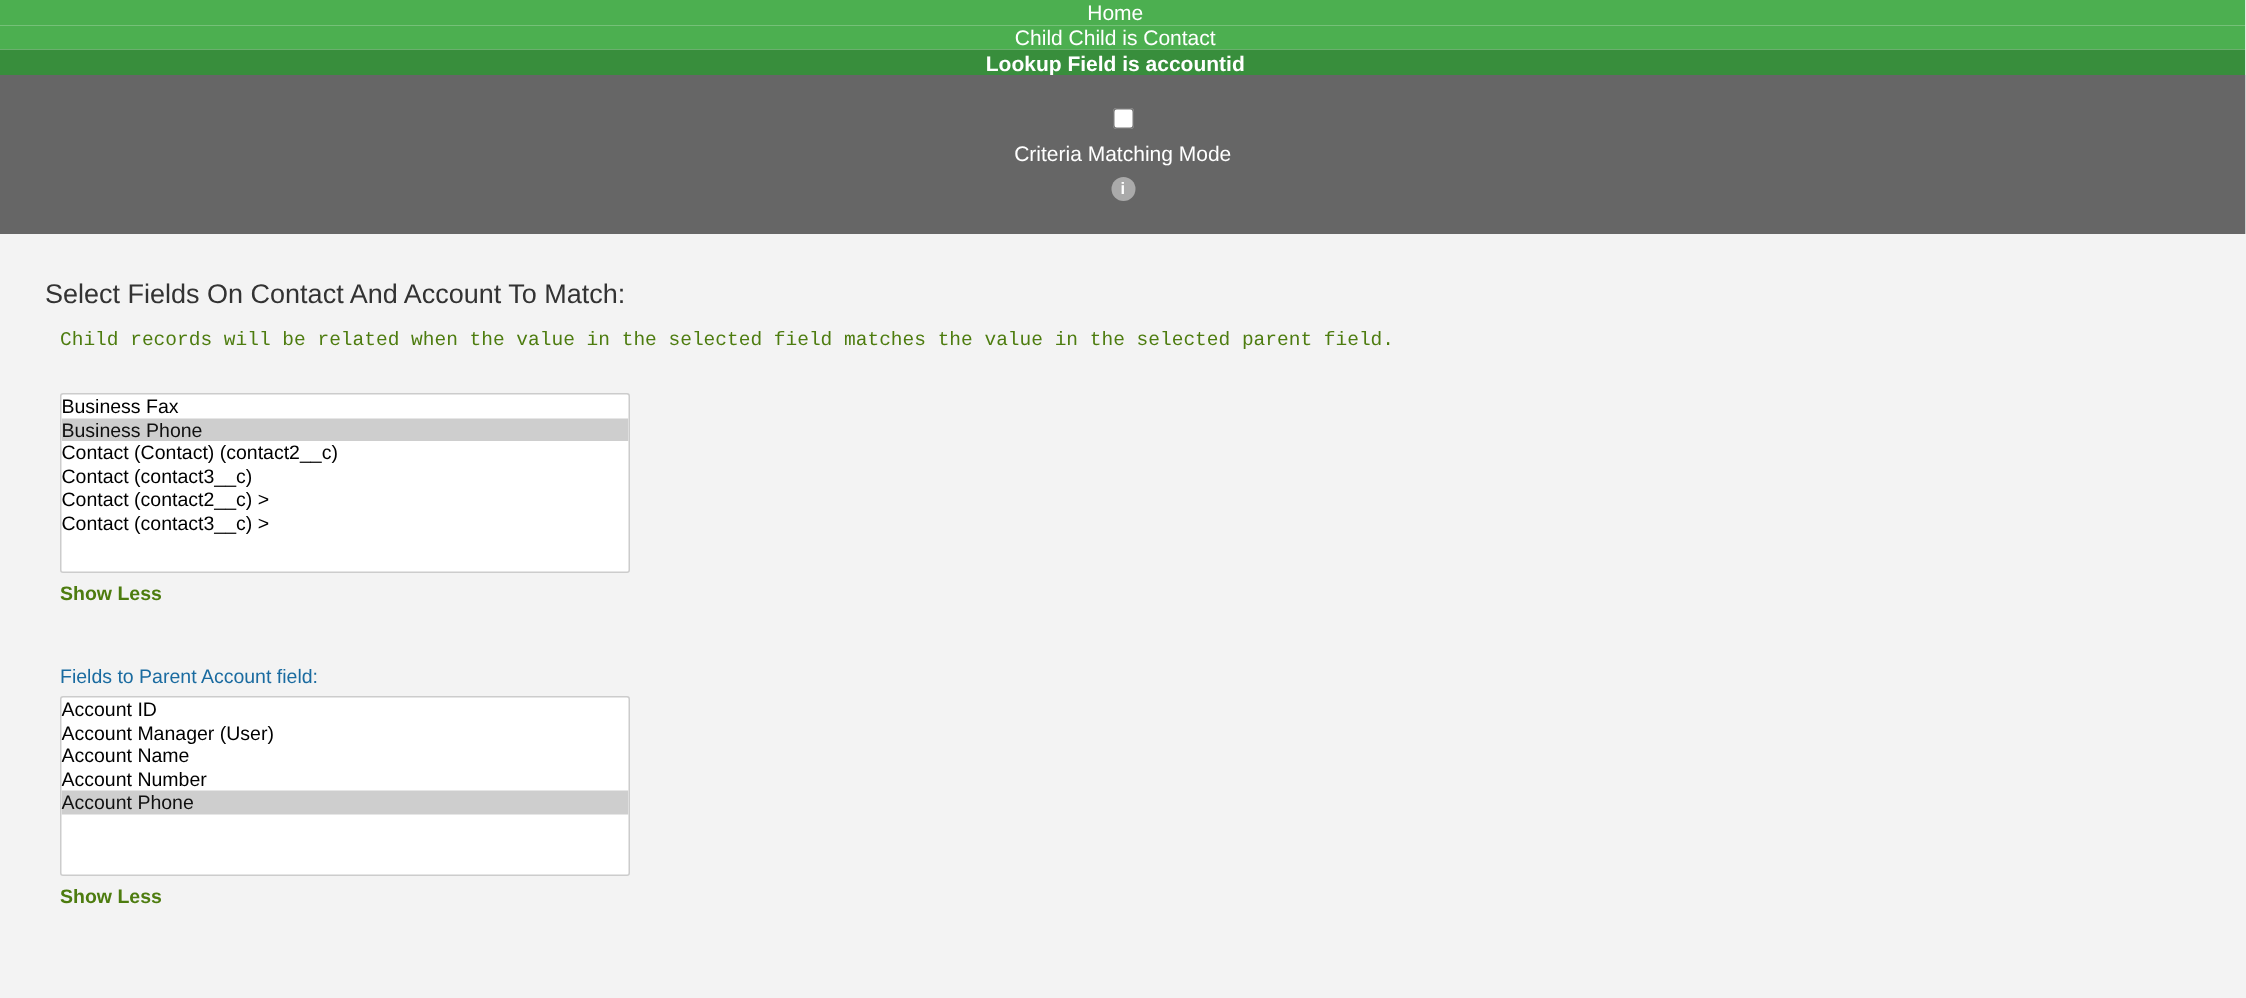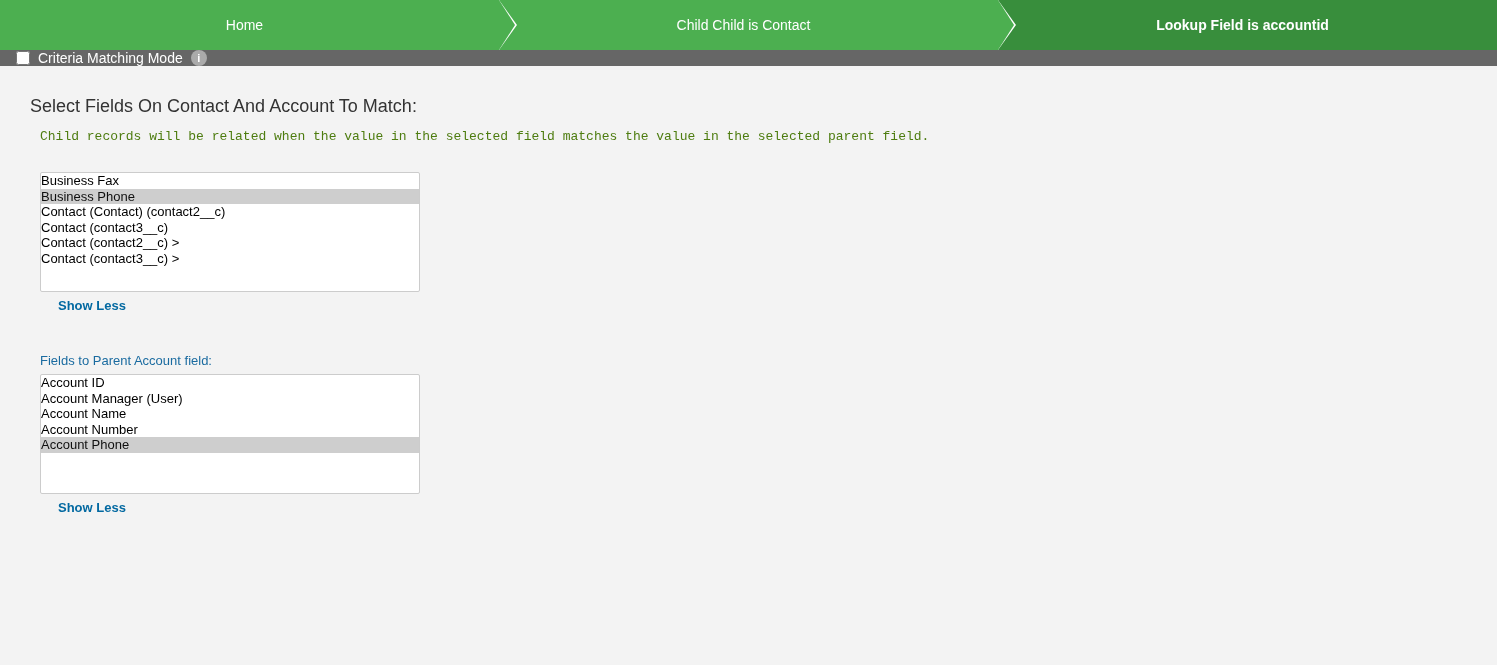--- a/index.html
+++ b/index.html
@@ -1,15 +1,15 @@
 <!DOCTYPE html>
 <html><head>
   <meta charset="utf-8">
   <style>
-    * { box-sizing: border-box; margin: 0; padding: 0; }
+    * { box-sizing: border-box; margin: 0; padding: 0; flex-direction: column; }
     body { font-family: Arial, sans-serif; font-size: 14px; background: #f3f3f3; }
 
     
     .breadcrumb-nav {
       display: flex;
       width: 100%;
       height: 50px;
       overflow: hidden;
     }
     .breadcrumb-item {
@@ -57,21 +57,21 @@
     .bc-navy::after { border-left: 16px solid #1a3a5c; }
     .bc-navy::before { border-left: 18px solid white; }
 
     .breadcrumb-item:last-child::after { display: none; }
     .breadcrumb-item:last-child::before { display: none; }
 
     
     .criteria-bar {
       background: #666;
       color: white;
-      padding: 0 16px;
+      padding: 22px 16px;
       display: flex;
       align-items: center;
       gap: 8px;
       font-size: 14px;
     }
     .criteria-bar input[type="checkbox"] {
       width: 14px;
       height: 14px;
       cursor: pointer;
     }
@@ -121,28 +121,27 @@
     .field-listbox {
       width: 380px;
       height: 120px;
       border: 1px solid #ccc;
       overflow-y: scroll;
       background: white;
       font-size: 13px;
       cursor: pointer;
     }
     .show-less-link {
-      color: #0369a1;
+      color: #4d7c0f;
       font-weight: bold;
       font-size: 13px;
       text-decoration: none;
       display: inline-block;
       margin-top: 6px;
       cursor: pointer;
-      margin-left: 18px;
     }
   </style>
 </head>
 <body>
 
 <nav class="breadcrumb-nav">
   <div class="breadcrumb-item bc-green">
     <span>Home</span>
   </div>
   <div class="breadcrumb-item bc-green">

